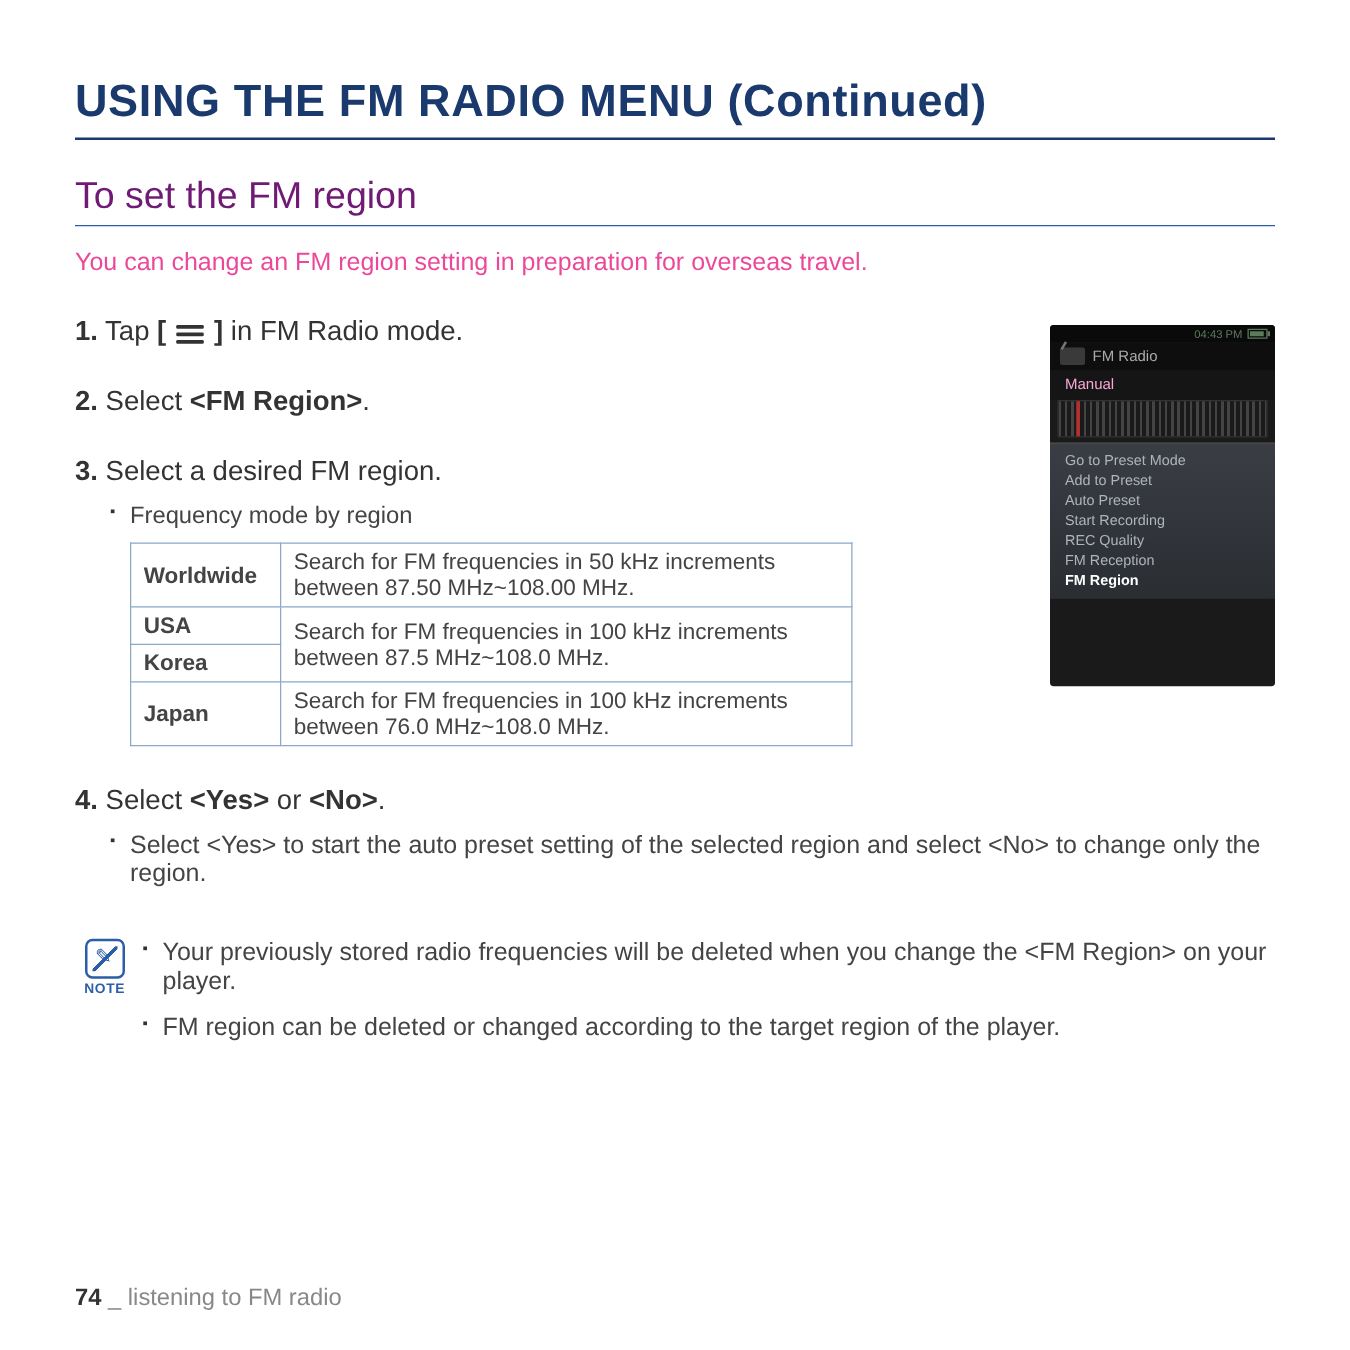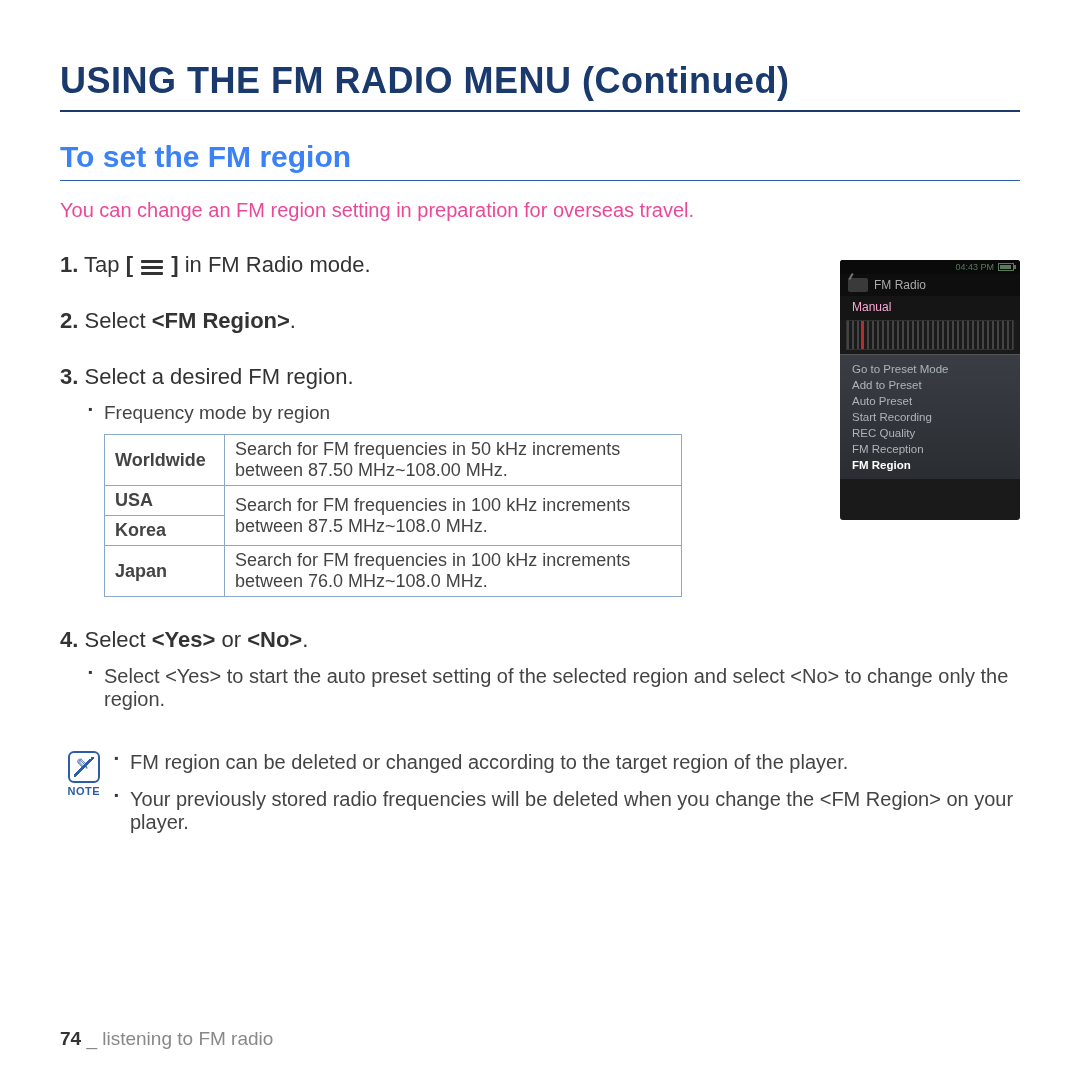--- a/index.html
+++ b/index.html
@@ -16,22 +16,22 @@
     font-size: 36px;
     font-weight: bold;
     color: #1a3a6e;
     border-bottom: 2px solid #1a3a6e;
     padding-bottom: 8px;
     margin-bottom: 28px;
     letter-spacing: 0.5px;
   }
   .section-heading {
     font-size: 30px;
-    font-weight: bold;
-    color: #3b82f6;
+    font-weight: normal;
+    color: #701a75;
     border-bottom: 1px solid #2b5da8;
     padding-bottom: 6px;
     margin-bottom: 18px;
   }
   .intro {
     font-size: 20px;
     color: #ec4899;
     margin-bottom: 30px;
   }
   .steps {
@@ -140,21 +140,21 @@
     color: #888;
     margin-top: 12px;
   }
   .footer .pn { font-weight: bold; color: #333; }
   
   .device {
     position: absolute;
     right: 60px;
     top: 260px;
     width: 180px;
-    height: 260px;
+    height: 289px;
     background: #1a1a1a;
     border-radius: 3px;
     overflow: hidden;
     font-size: 12px;
     color: #bbb;
   }
   .dev-status {
     display: flex;
     justify-content: flex-end;
     align-items: center;
@@ -270,22 +270,22 @@
   </div>
 
 </div>
 
 <div class="note-block">
   <div class="note-icon-wrap">
     <div class="note-icon"></div>
     <div class="note-label">NOTE</div>
   </div>
   <div class="note-items">
+    <div class="sub-bullet" style="font-size:20px">Your previously stored radio frequencies will be deleted when you change the &lt;FM Region&gt; on your player.</div>
     <div class="sub-bullet" style="font-size:20px">FM region can be deleted or changed according to the target region of the player.</div>
-    <div class="sub-bullet" style="font-size:20px">Your previously stored radio frequencies will be deleted when you change the &lt;FM Region&gt; on your player.</div>
   </div>
 </div>
 
 <div class="device">
   <div class="dev-status">
     <span>04:43 PM</span>
     <span style="display:inline-block;width:16px;height:8px;border:1px solid #5a7a5a;position:relative">
         <span style="position:absolute;right:-3px;top:1px;width:2px;height:4px;background:#5a7a5a"></span>
         <span style="position:absolute;left:1px;top:1px;bottom:1px;right:2px;background:#5a7a5a"></span>
       </span>

